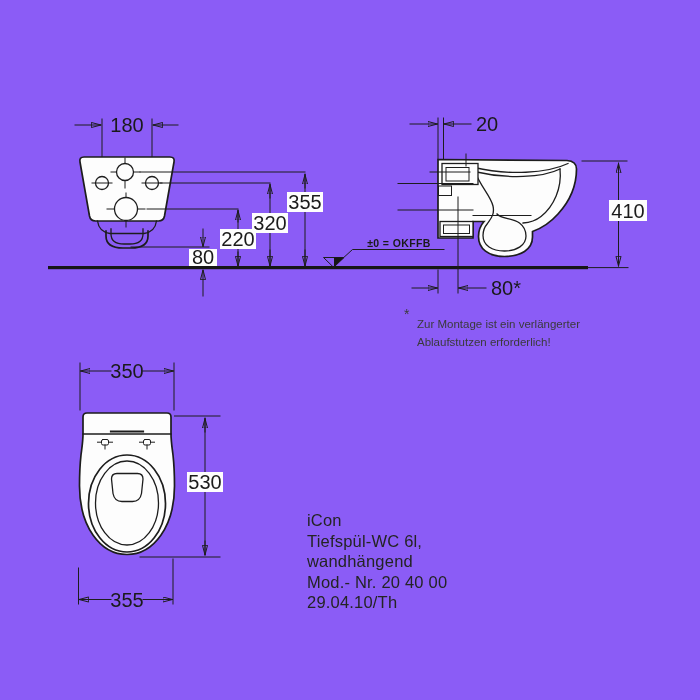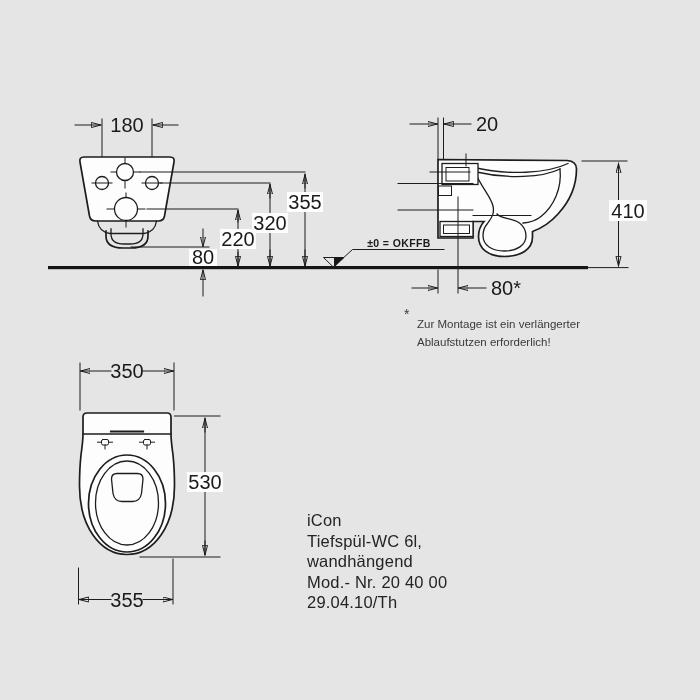--- a/index.html
+++ b/index.html
@@ -1,16 +1,16 @@
 <!DOCTYPE html>
 <html><head>
 <meta charset="utf-8">
 <style>
   html,body{margin:0;padding:0;background:#fdfdfd;}
-  .stage{position:relative;width:700px;height:700px;background:#e5e5e5;overflow:hidden;
+  .stage{position:relative;width:700px;height:700px;background:#8b5cf6;overflow:hidden;
          font-family:"Liberation Sans",sans-serif;}
   svg{display:block;}
   svg line,svg path,svg rect,svg circle,svg ellipse,svg polyline{stroke:#1d1d1d;fill:none;stroke-linecap:square;}
   .thin{stroke-width:1;}
   .med{stroke-width:1.3;}
   .thick{stroke-width:1.7;}
   .fillbg{fill:#fdfdfd;}
   .solid{fill:#161616;stroke:none;}
   .bgpatch{fill:#fdfdfd;stroke:none;}
   text{fill:#1a1a1a;stroke:none;font-family:"Liberation Sans",sans-serif;}

